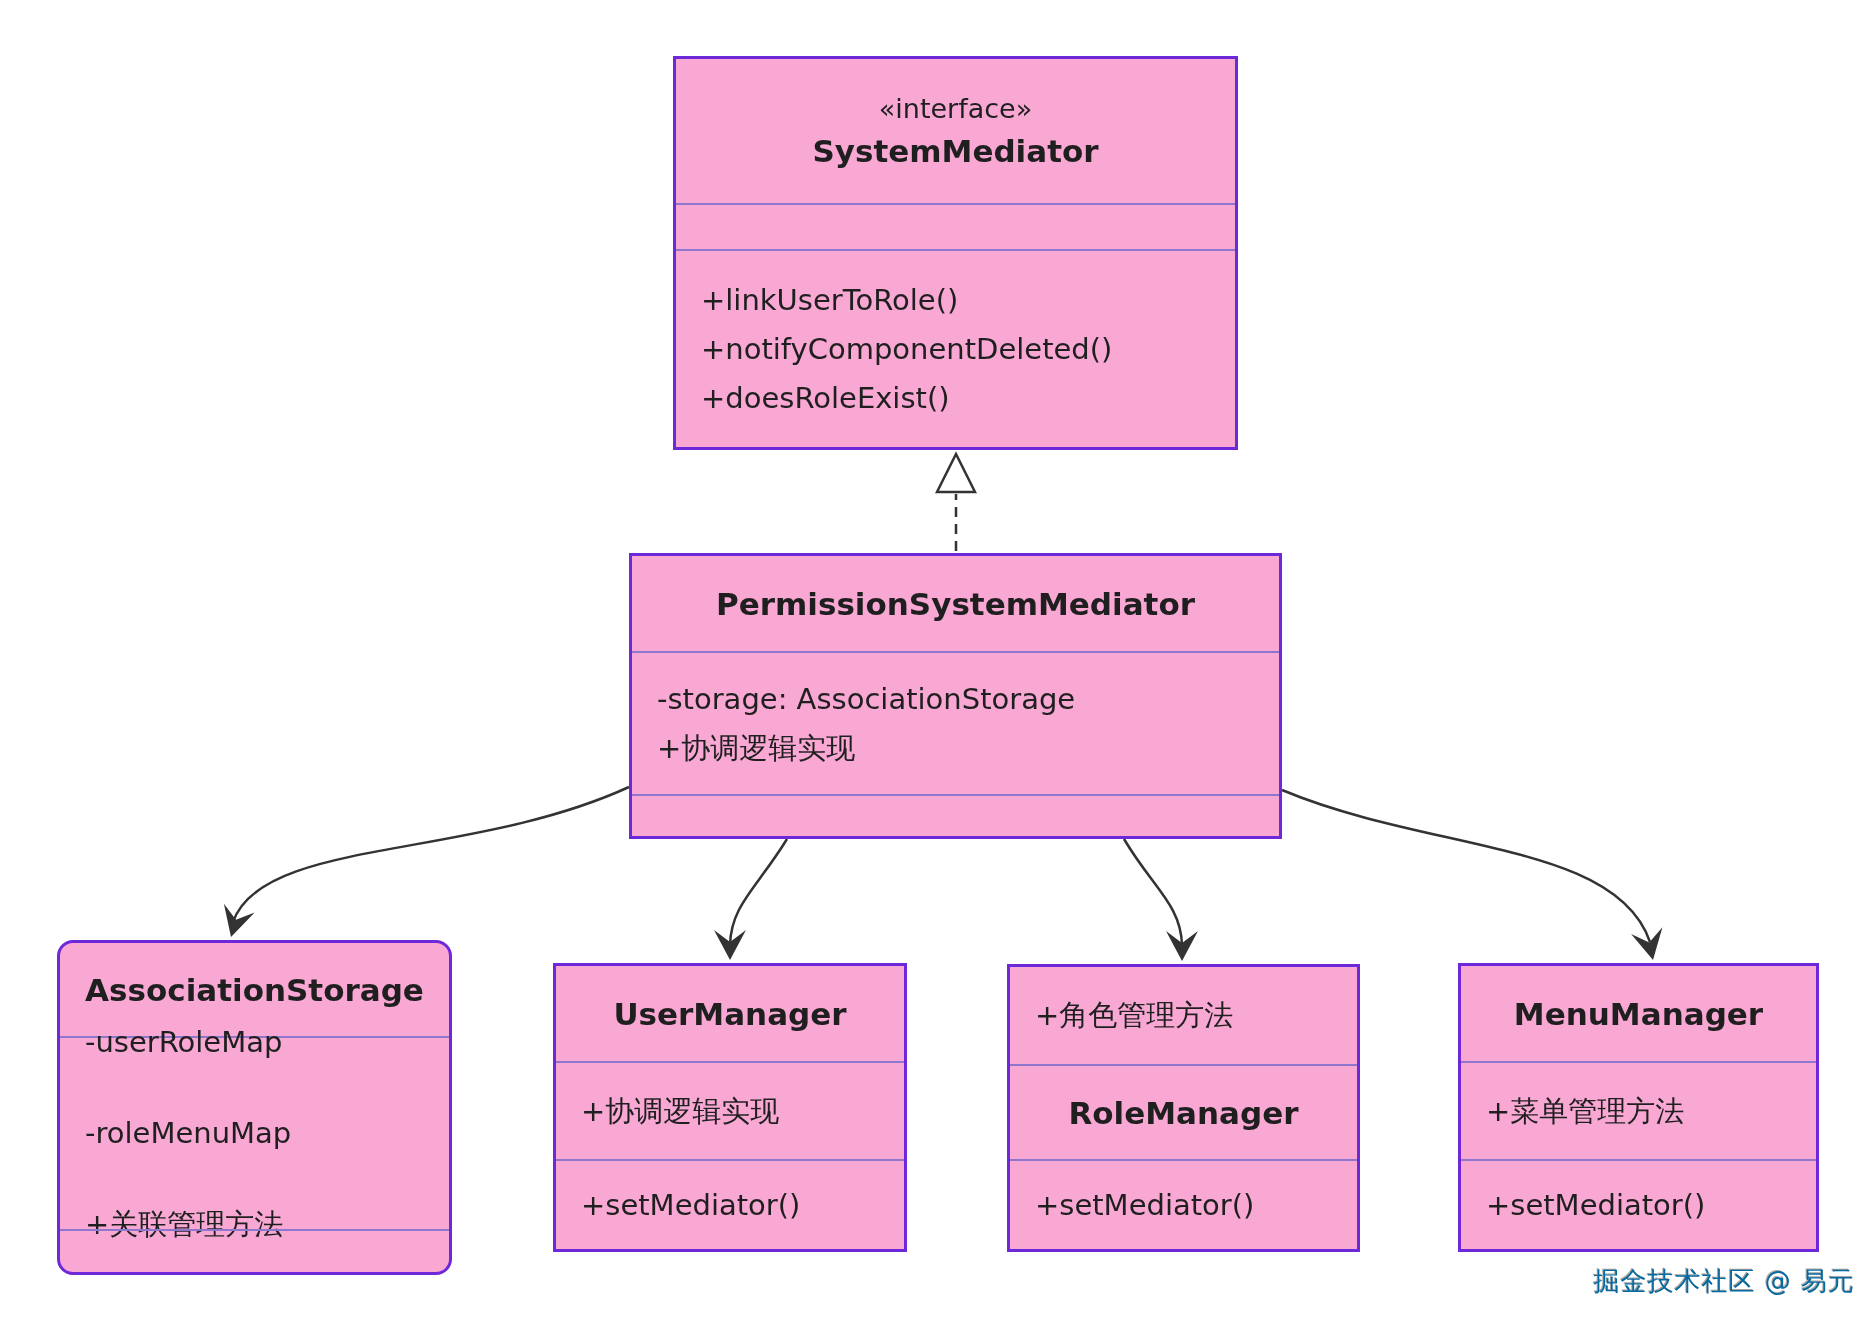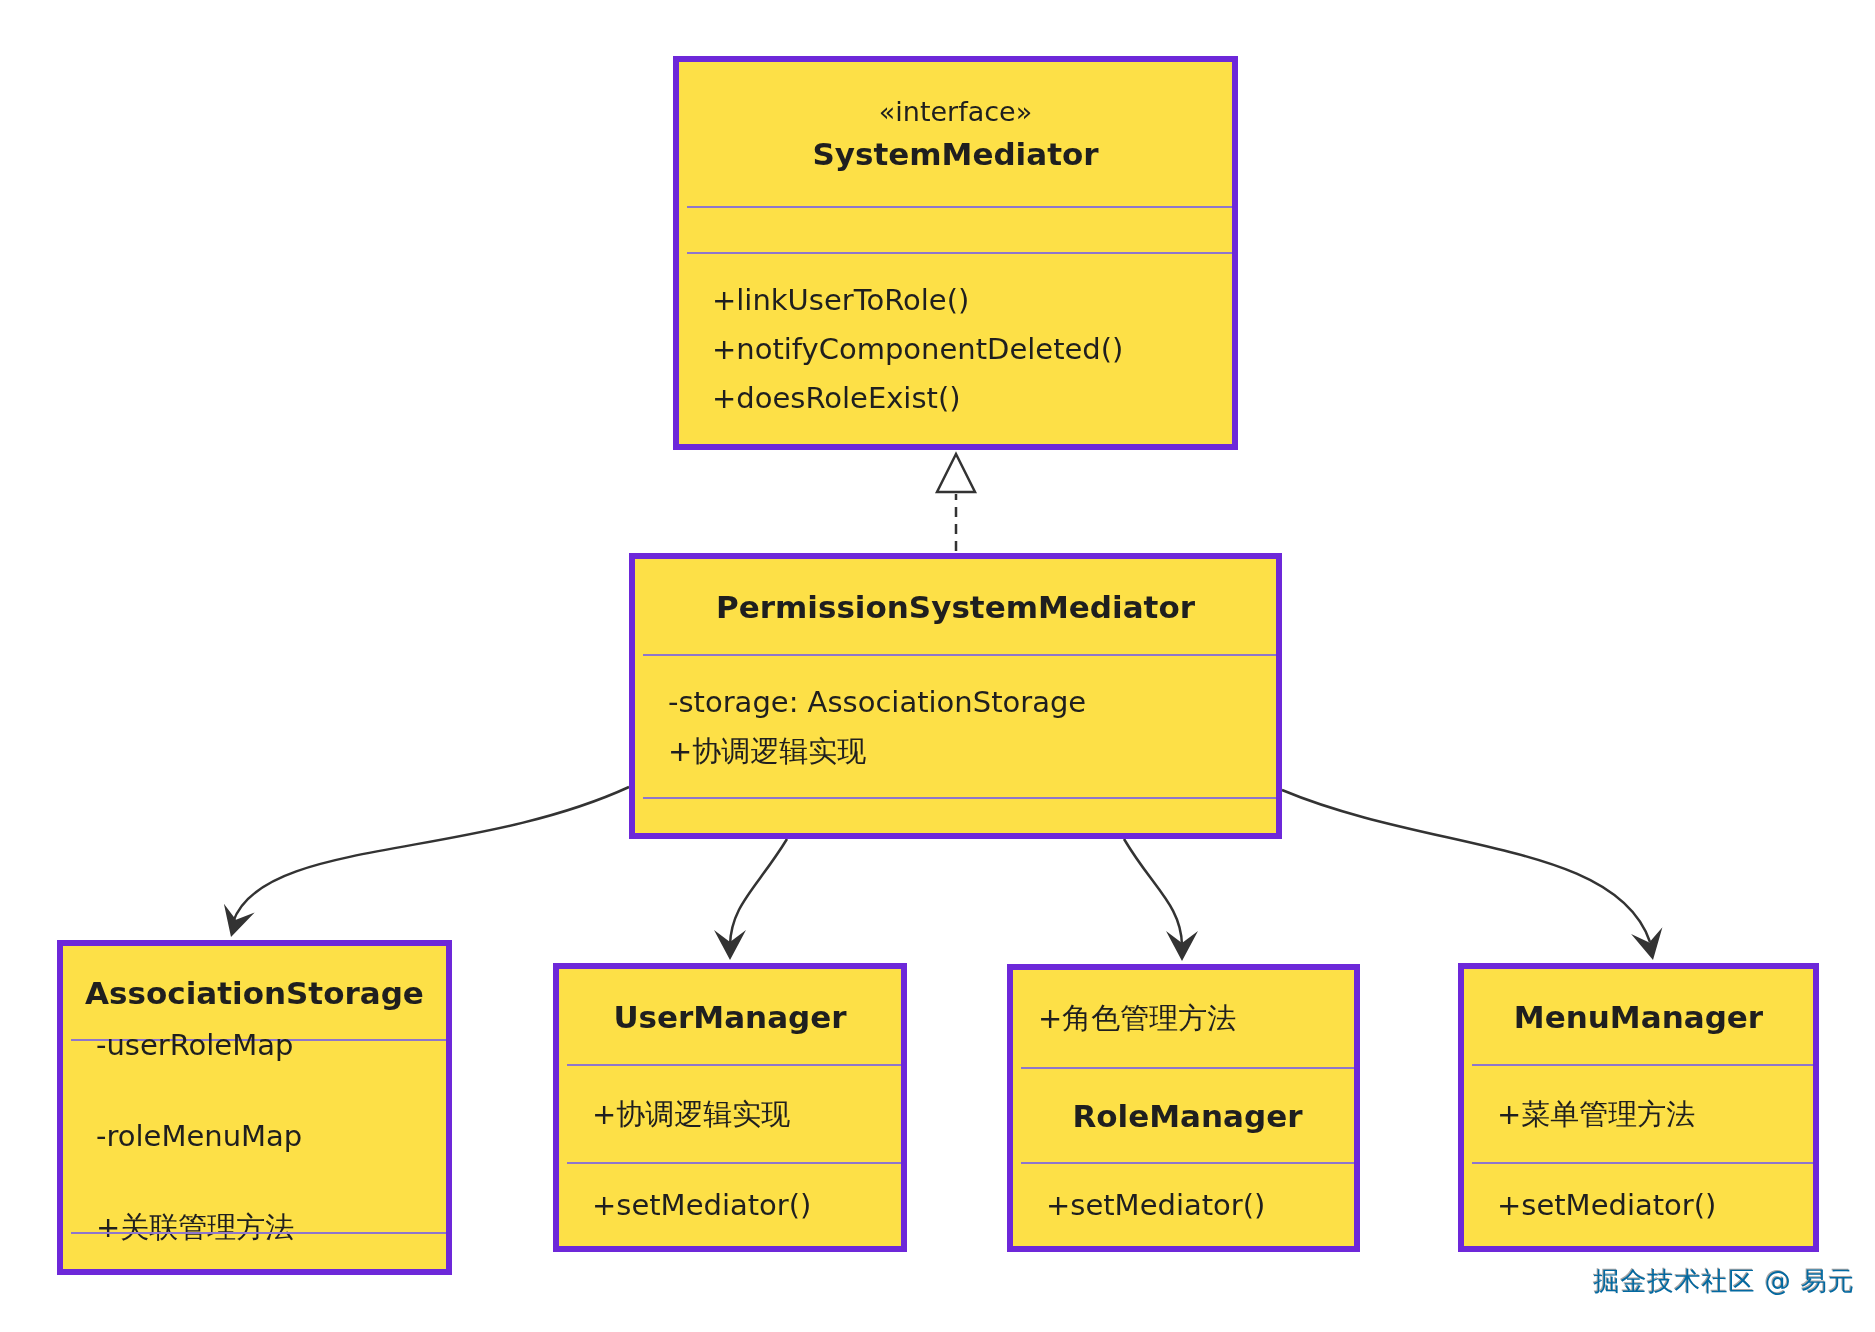--- a/index.html
+++ b/index.html
@@ -13,33 +13,32 @@
     overflow: hidden;
   }
   #edges {
     position: absolute;
     left: 0; top: 0;
     width: 1875px; height: 1332px;
     z-index: 0;
   }
   .cls {
     position: absolute;
-    background: #fde047;
-    border: 6px solid #6d28d9;
+    background: #f9a8d4;
+    border: 3px solid #6d28d9;
     box-sizing: border-box;
     display: flex;
     flex-direction: column;
     z-index: 1;
   }
   .compartment {
     box-sizing: border-box;
   }
   .compartment + .compartment {
     border-top: 2px solid #8e76cc;
-    margin-left: 8px;
   }
   .title-compartment {
     display: flex;
     flex-direction: column;
     justify-content: center;
     align-items: center;
     text-align: center;
   }
   .stereotype {
     font-size: 27px;
@@ -136,21 +135,21 @@
     <div class="compartment title-compartment" style="height:95px;">
       <div class="class-name">PermissionSystemMediator</div>
     </div>
     <div class="compartment members" style="height:143px;">
       <div class="member">-storage: AssociationStorage</div>
       <div class="member">+协调逻辑实现</div>
     </div>
     <div class="compartment methods-fill"></div>
   </div>
 
-  <div class="cls" style="left:57px; top:940px; width:395px; height:335px;">
+  <div class="cls" style="left:57px; top:940px; width:395px; height:335px;border-radius:16px;">
     <div class="compartment title-compartment" style="height:93px;">
       <div class="class-name">AssociationStorage</div>
     </div>
     <div class="compartment members" style="height:193px;gap:42px;">
       <div class="member">-userRoleMap</div>
       <div class="member">-roleMenuMap</div>
       <div class="member">+关联管理方法</div>
     </div>
     <div class="compartment methods-fill"></div>
   </div>

